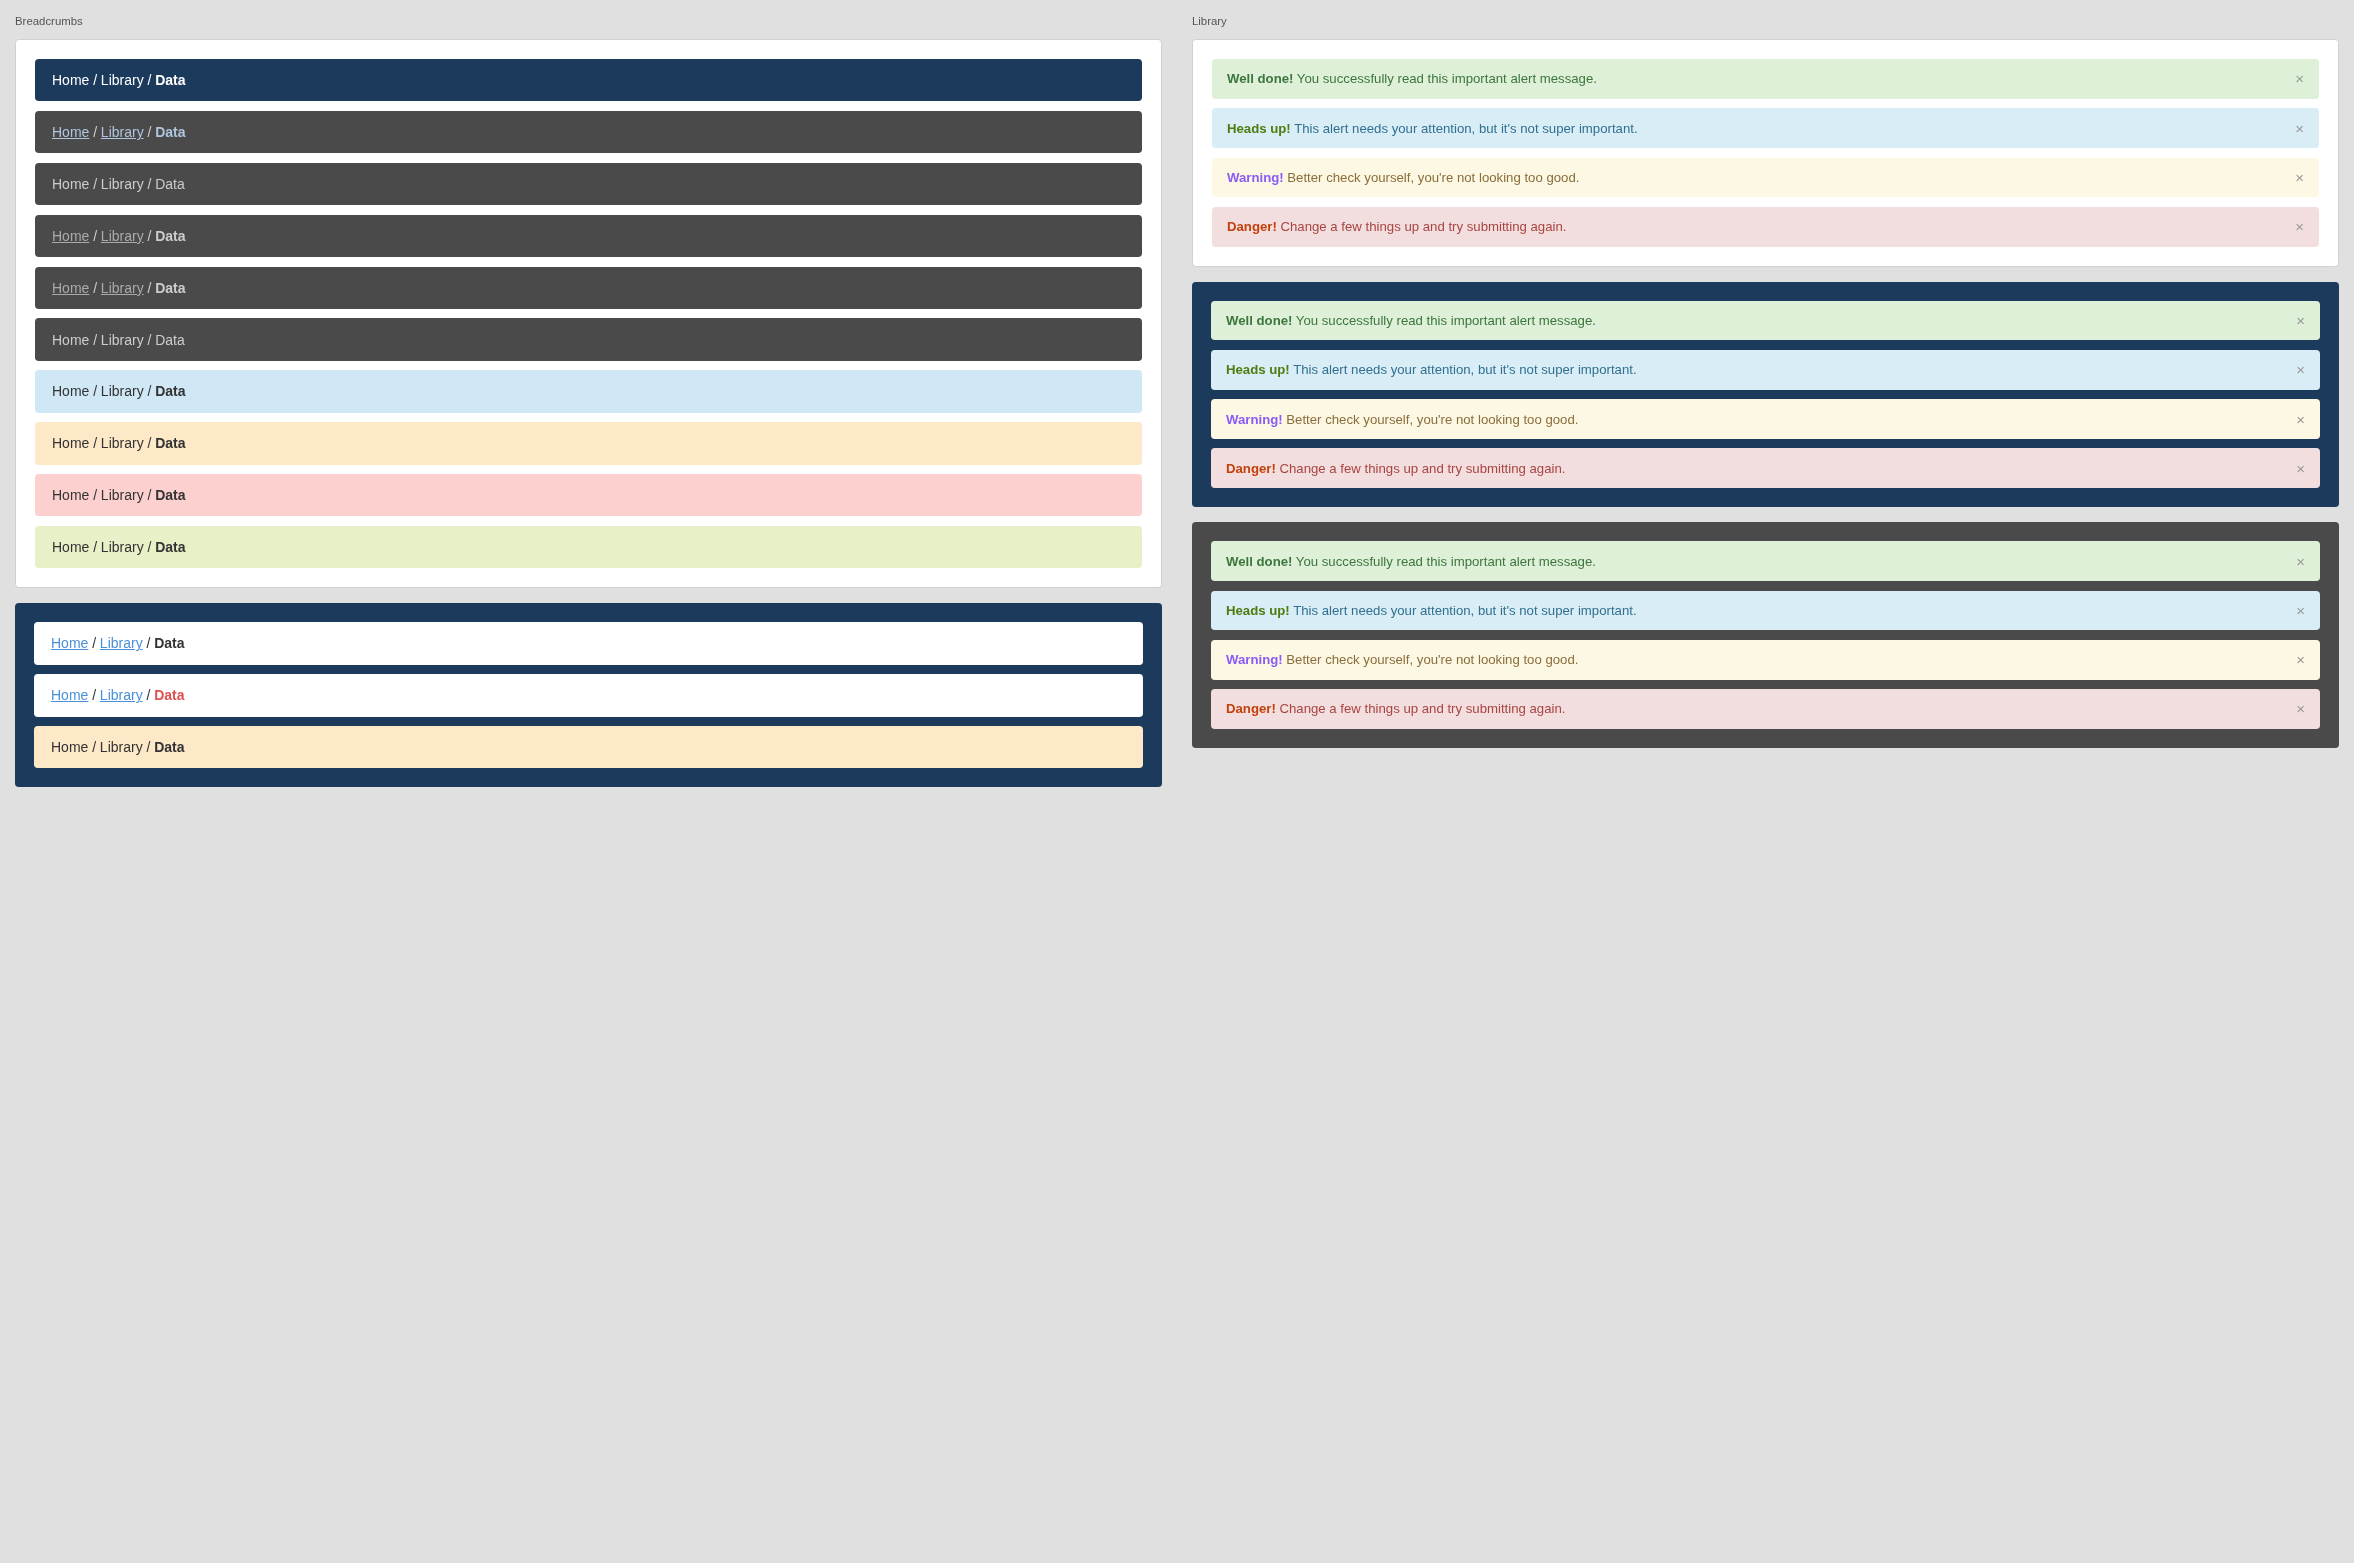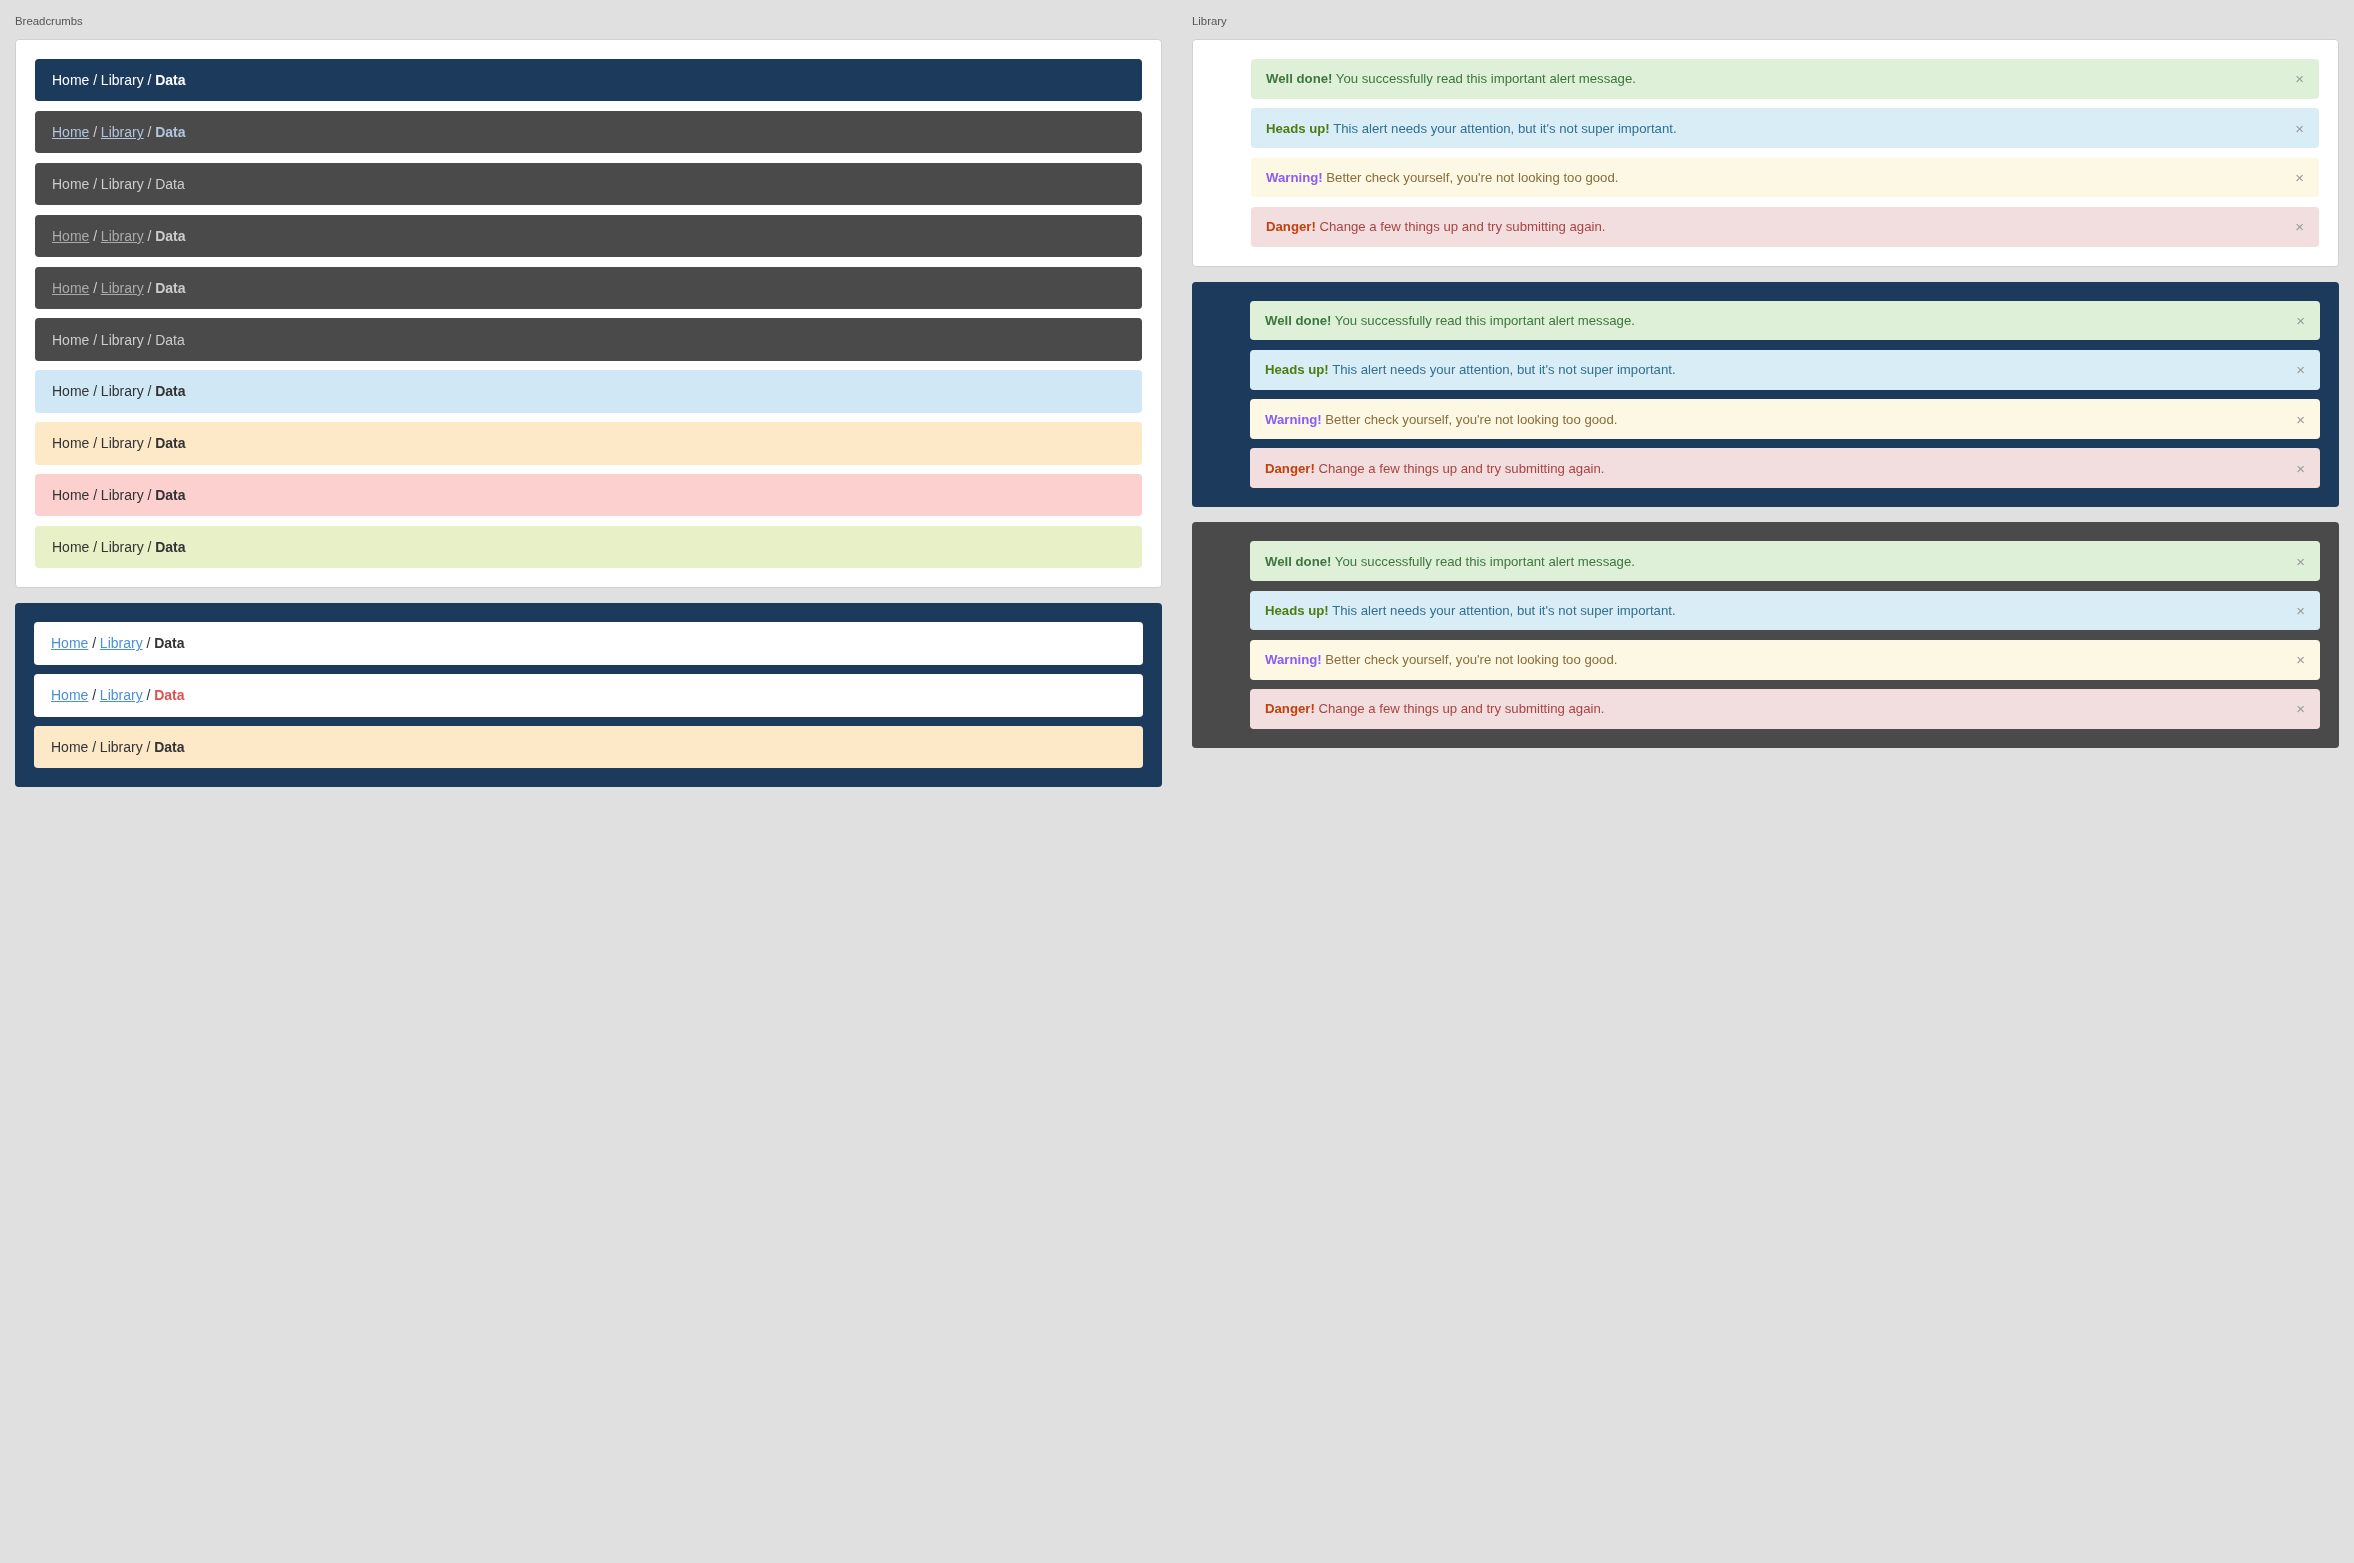--- a/index.html
+++ b/index.html
@@ -156,21 +156,20 @@
       margin-bottom: 15px;
     }
 
     .alert-item {
       display: flex;
       align-items: center;
       justify-content: space-between;
       padding: 11.4px 15px;
       border-radius: 3.8px;
       font-size: 13.2px;
-      margin-left: 39px;
     }
 
     .alert-item .alert-text { flex: 1; }
     .alert-item .alert-close {
       cursor: pointer;
       color: #999;
       font-size: 15px;
       margin-left: 11.4px;
       background: none;
       border: none;

